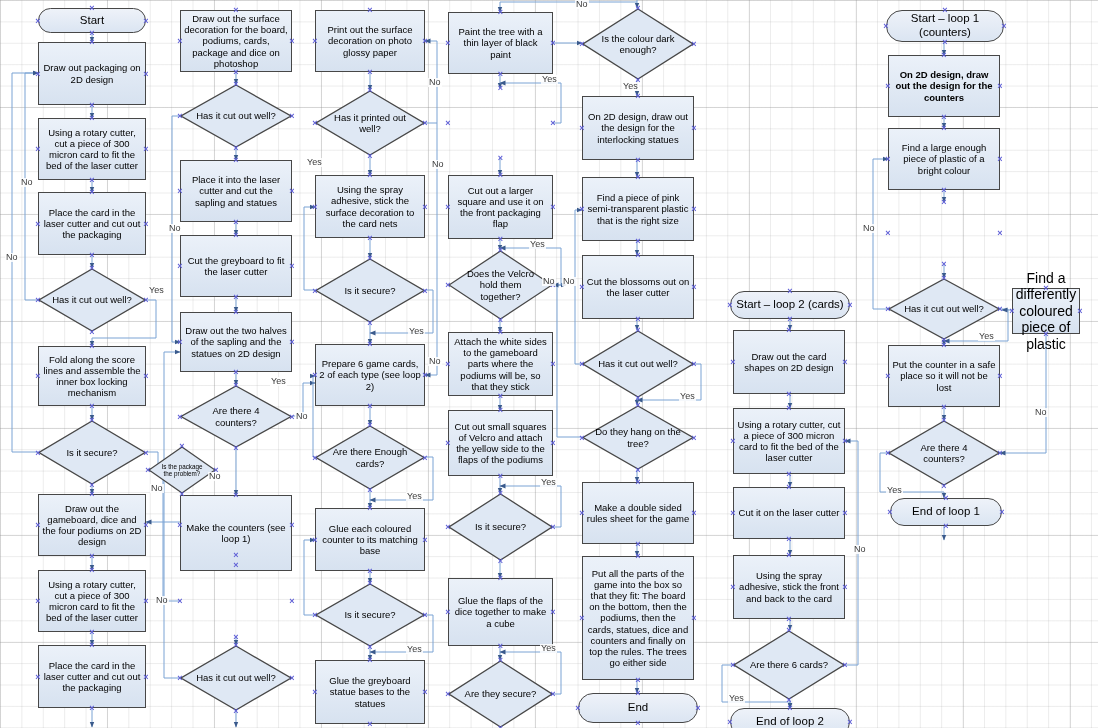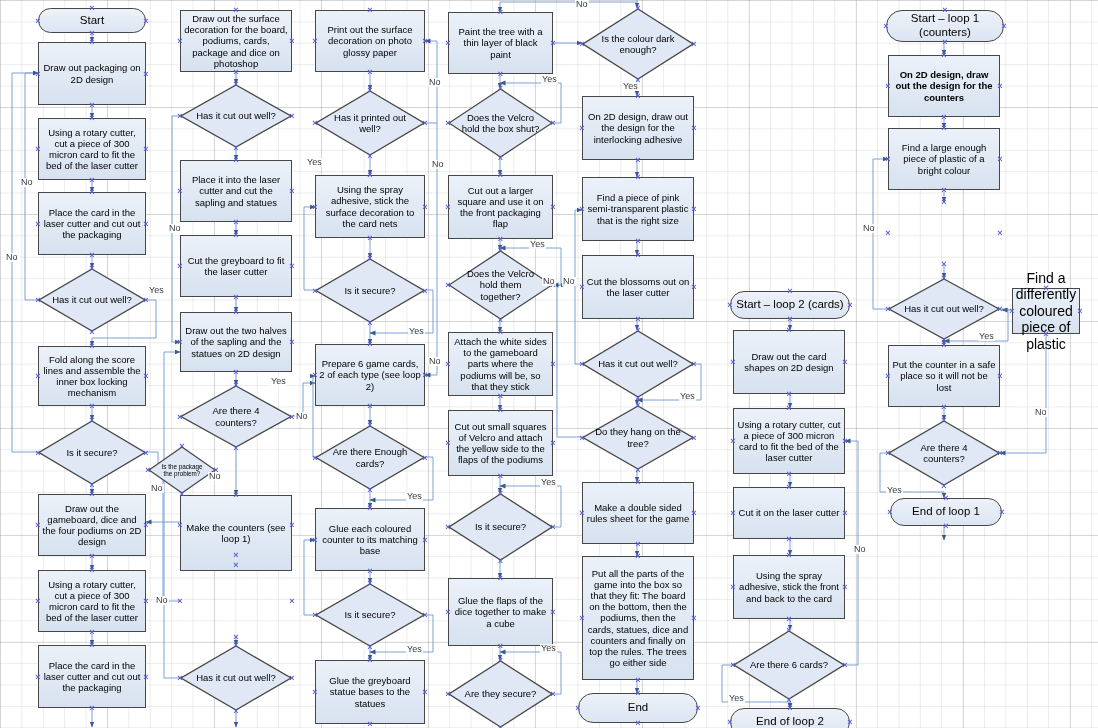--- a/index.html
+++ b/index.html
@@ -356,26 +356,20 @@
     <span class="cp" style="left: 370px; top: 724px;">×</span>
     <span class="cp" style="left: 315px; top: 692px;">×</span>
     <span class="cp" style="left: 425px; top: 692px;">×</span>
     <div class="node process" style="left: 448px; top: 12px; width: 105px; height: 62px;">
       <div class="ntext">Paint the tree with a thin layer of black paint</div>
     </div>
     <span class="cp" style="left: 500.5px; top: 12px;">×</span>
     <span class="cp" style="left: 500.5px; top: 74px;">×</span>
     <span class="cp" style="left: 448px; top: 43px;">×</span>
     <span class="cp" style="left: 553px; top: 43px;">×</span>
-    <div class="node decision" style="left: 448px; top: 88px; width: 105px; height: 70px;">
-      <svg viewBox="0 0 105 70" preserveAspectRatio="none">
-        <polygon points="52.5,1 104,35 52.5,69 1,35" fill="#dfe8f4" stroke="#474747" stroke-width="1.3"></polygon>
-      </svg>
-      <div class="ntext">Does the Velcro hold the box shut?</div>
-    </div>
     <span class="cp" style="left: 500.5px; top: 88px;">×</span>
     <span class="cp" style="left: 500.5px; top: 158px;">×</span>
     <span class="cp" style="left: 448px; top: 123px;">×</span>
     <span class="cp" style="left: 553px; top: 123px;">×</span>
     <div class="node process" style="left: 448px; top: 175px; width: 105px; height: 64px;">
       <div class="ntext">Cut out a larger square and use it on the front packaging flap</div>
     </div>
     <span class="cp" style="left: 500.5px; top: 175px;">×</span>
     <span class="cp" style="left: 500.5px; top: 239px;">×</span>
     <span class="cp" style="left: 448px; top: 207px;">×</span>
@@ -435,21 +429,21 @@
       <svg viewBox="0 0 112 72" preserveAspectRatio="none">
         <polygon points="56,1 111,36 56,71 1,36" fill="#dfe8f4" stroke="#474747" stroke-width="1.3"></polygon>
       </svg>
       <div class="ntext">Is the colour dark enough?</div>
     </div>
     <span class="cp" style="left: 638px; top: 8px;">×</span>
     <span class="cp" style="left: 638px; top: 80px;">×</span>
     <span class="cp" style="left: 582px; top: 44px;">×</span>
     <span class="cp" style="left: 694px; top: 44px;">×</span>
     <div class="node process" style="left: 582px; top: 96px; width: 112px; height: 64px;">
-      <div class="ntext">On 2D design, draw out the design for the interlocking adhesive</div>
+      <div class="ntext">On 2D design, draw out the design for the interlocking statues</div>
     </div>
     <span class="cp" style="left: 638px; top: 96px;">×</span>
     <span class="cp" style="left: 638px; top: 160px;">×</span>
     <span class="cp" style="left: 582px; top: 128px;">×</span>
     <span class="cp" style="left: 694px; top: 128px;">×</span>
     <div class="node process" style="left: 582px; top: 177px; width: 112px; height: 64px;">
       <div class="ntext">Find a piece of pink semi-transparent plastic that is the right size</div>
     </div>
     <span class="cp" style="left: 638px; top: 177px;">×</span>
     <span class="cp" style="left: 638px; top: 241px;">×</span>

